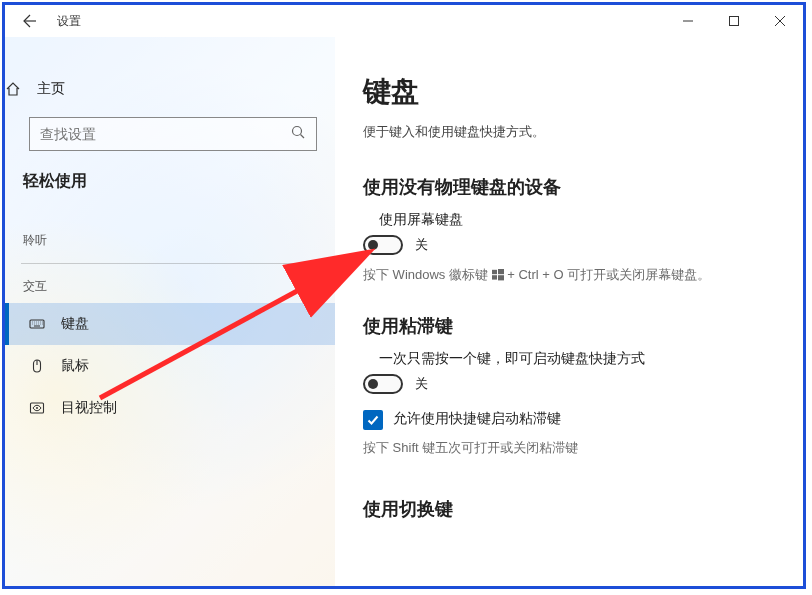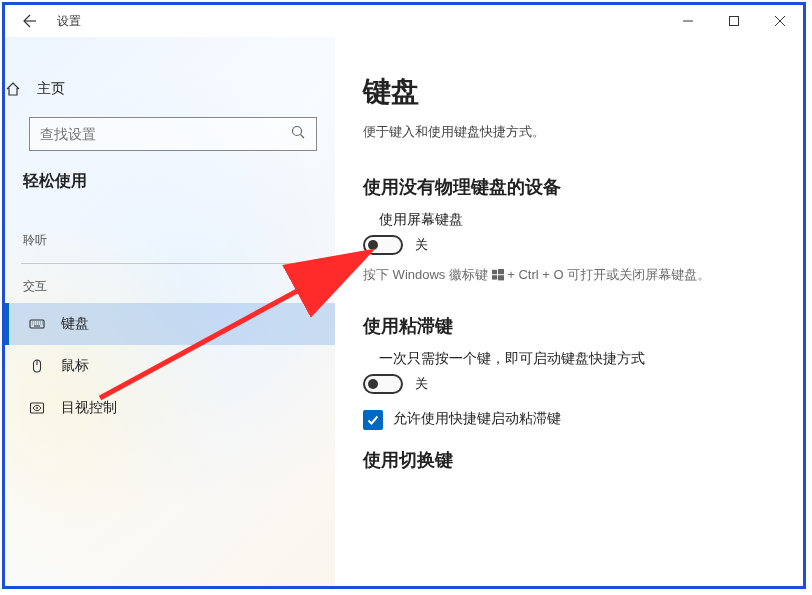--- a/index.html
+++ b/index.html
@@ -405,20 +405,21 @@
         <div class="toggle-state">关</div>
       </div>
       <div class="check-row">
         <div class="checkbox">
           <svg viewBox="0 0 14 14">
               <path d="M2.5 7.5 L5.5 10.5 L11.5 3.5" fill="none" stroke="#fff" stroke-width="2"></path>
             </svg>
         </div>
         <div class="check-label">允许使用快捷键启动粘滞键</div>
       </div>
+      <div class="hint">按下 Shift 键五次可打开或关闭粘滞键</div>
 
       <div style="height:10px"></div>
       <div class="section-title">使用切换键</div>
     </div>
   </div>
 </div>
 
 <svg class="arrow-annot" width="300" height="170">
   <defs>
     <marker id="ah" markerWidth="18" markerHeight="18" refX="14" refY="6" orient="auto">

